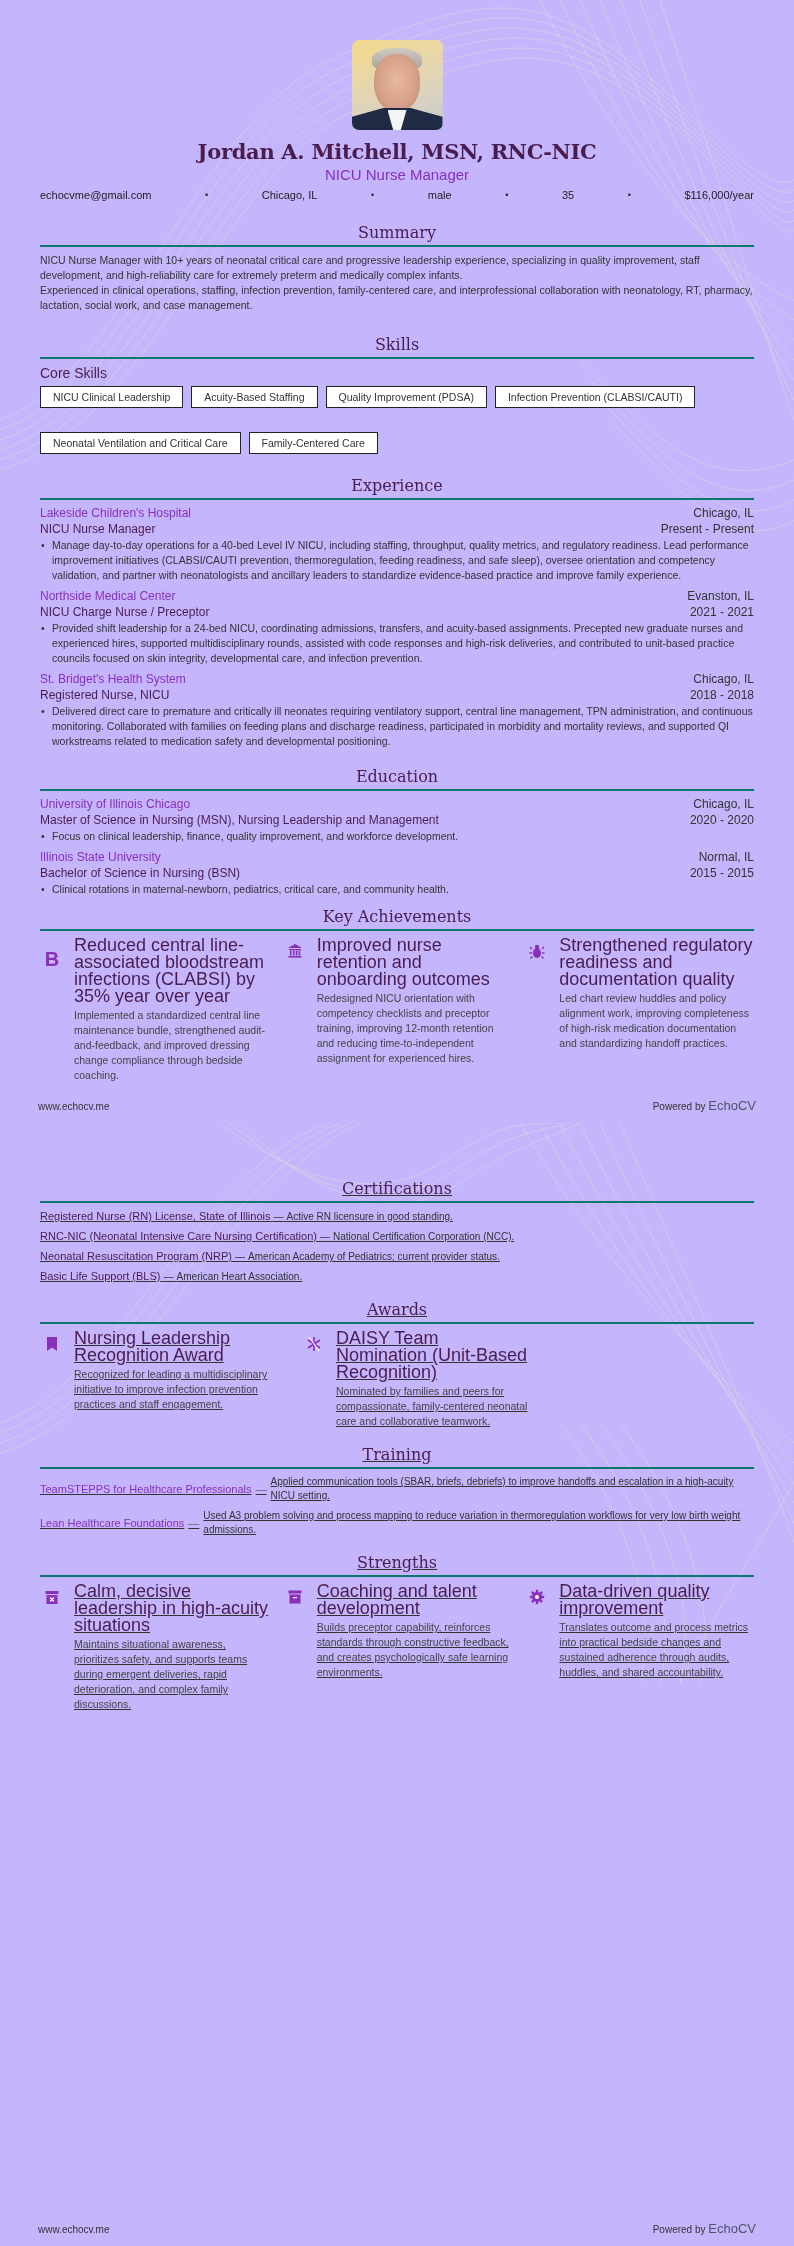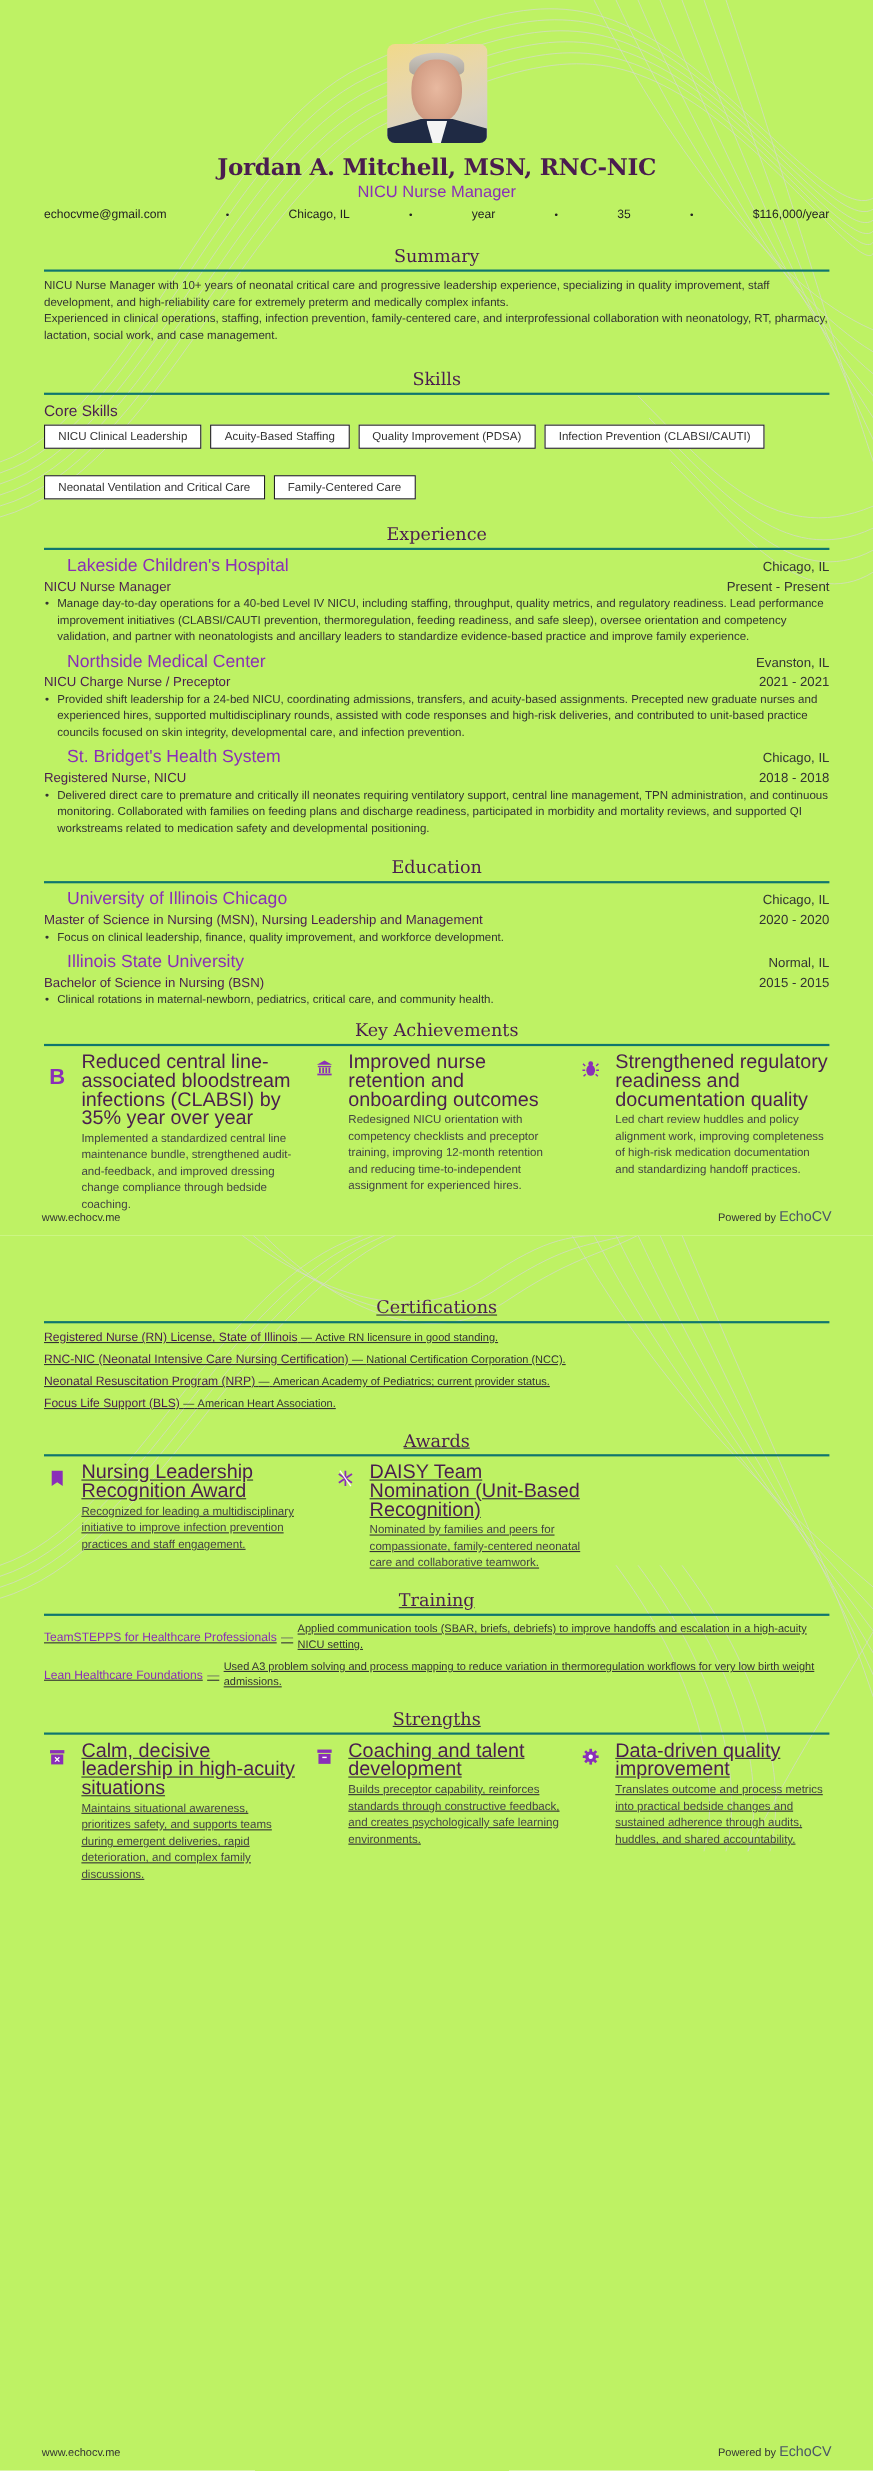--- a/index.html
+++ b/index.html
@@ -7,21 +7,21 @@
     width: 794px;
     font-family: "Liberation Sans", "DejaVu Sans", sans-serif;
     background: #ffffff;
     color: #333;
   }
   .page {
     position: relative;
     width: 794px;
     height: 1123px;
     overflow: hidden;
-    background: #bef264;
+    background: #c4b5fd;
   }
   .page2 { height: 1123px; }
   .bg-waves {
     position: absolute; inset: 0;
     pointer-events: none; z-index: 0;
   }
   .content {
     position: relative; z-index: 1;
     padding: 0 40px;
   }
@@ -83,21 +83,21 @@
   }
   .subhead { font-size: 14px; color: #4a1d4f; margin: 6px 0 5px; }
   .chips { display: flex; flex-wrap: wrap; gap: 24px 8px; }
   .chip {
     border: 1px solid #222; padding: 4px 12px;
     font-size: 10.5px; color: #333; background: #fff;
   }
 
   .entry { margin-bottom: 6px; }
   .entry-row { display: flex; justify-content: space-between; align-items: baseline; }
-  .org { font-size: 16px; color: #8a2fb8; margin-left: 21px; }
+  .org { font-size: 12px; color: #8a2fb8; }
   .loc { font-size: 12px; color: #333; }
   .role { font-size: 12px; color: #4a1d4f; margin-top: 2px; }
   .dates { font-size: 12px; color: #333; }
   .bullet {
     font-size: 10.5px; line-height: 15px; color: #333;
     padding-left: 12px; position: relative; margin-top: 2px;
   }
   .bullet::before { content: "•"; position: absolute; left: 1px; top: 0; }
 
   
@@ -157,21 +157,21 @@
         <div class="suit"></div>
         <div class="collar"></div>
       </div>
       <div class="name">Jordan A. Mitchell, MSN, RNC-NIC</div>
       <div class="title">NICU Nurse Manager</div>
       <div class="contact">
         <span>echocvme@gmail.com</span>
         <span class="dot">•</span>
         <span>Chicago, IL</span>
         <span class="dot">•</span>
-        <span>year</span>
+        <span>male</span>
         <span class="dot">•</span>
         <span>35</span>
         <span class="dot">•</span>
         <span>$116,000/year</span>
       </div>
     </div>
 
     <div class="summary" style="margin-top:22px;">
       <div class="section-title">Summary</div>
       <p>NICU Nurse Manager with 10+ years of neonatal critical care and progressive leadership experience, specializing in quality improvement, staff development, and high-reliability care for extremely preterm and medically complex infants.</p>
@@ -346,21 +346,21 @@
         <span>RNC-NIC (Neonatal Intensive Care Nursing Certification)</span>
         <span class="desc">—</span>
         <span class="desc">National Certification Corporation (NCC).</span>
       </div>
       <div class="cert">
         <span>Neonatal Resuscitation Program (NRP)</span>
         <span class="desc">—</span>
         <span class="desc">American Academy of Pediatrics; current provider status.</span>
       </div>
       <div class="cert">
-        <span>Focus Life Support (BLS)</span>
+        <span>Basic Life Support (BLS)</span>
         <span class="desc">—</span>
         <span class="desc">American Heart Association.</span>
       </div>
     </div>
 
     <div style="margin-top:16px;">
       <div class="section-title">Awards</div>
       <div class="cards two" style="margin-top:4px;">
         <div class="card">
           <div class="ic">

